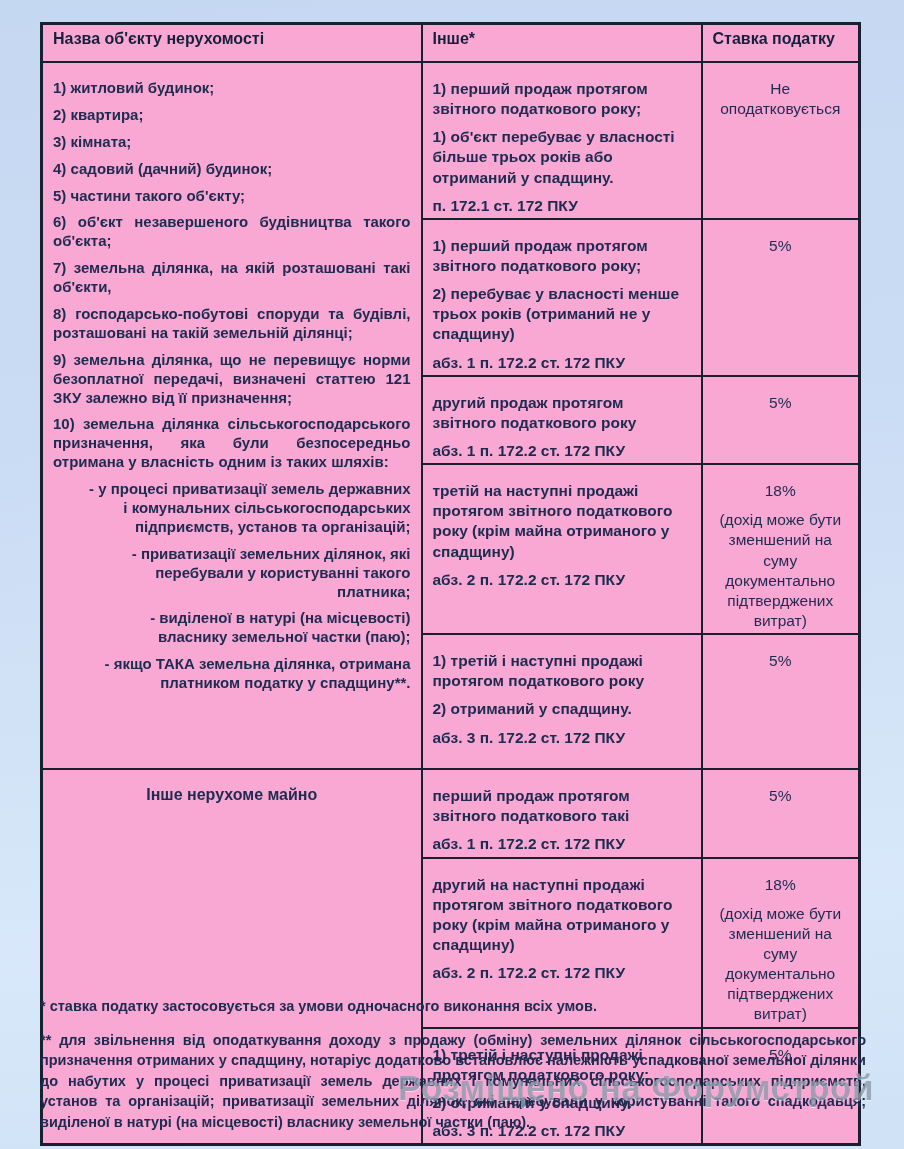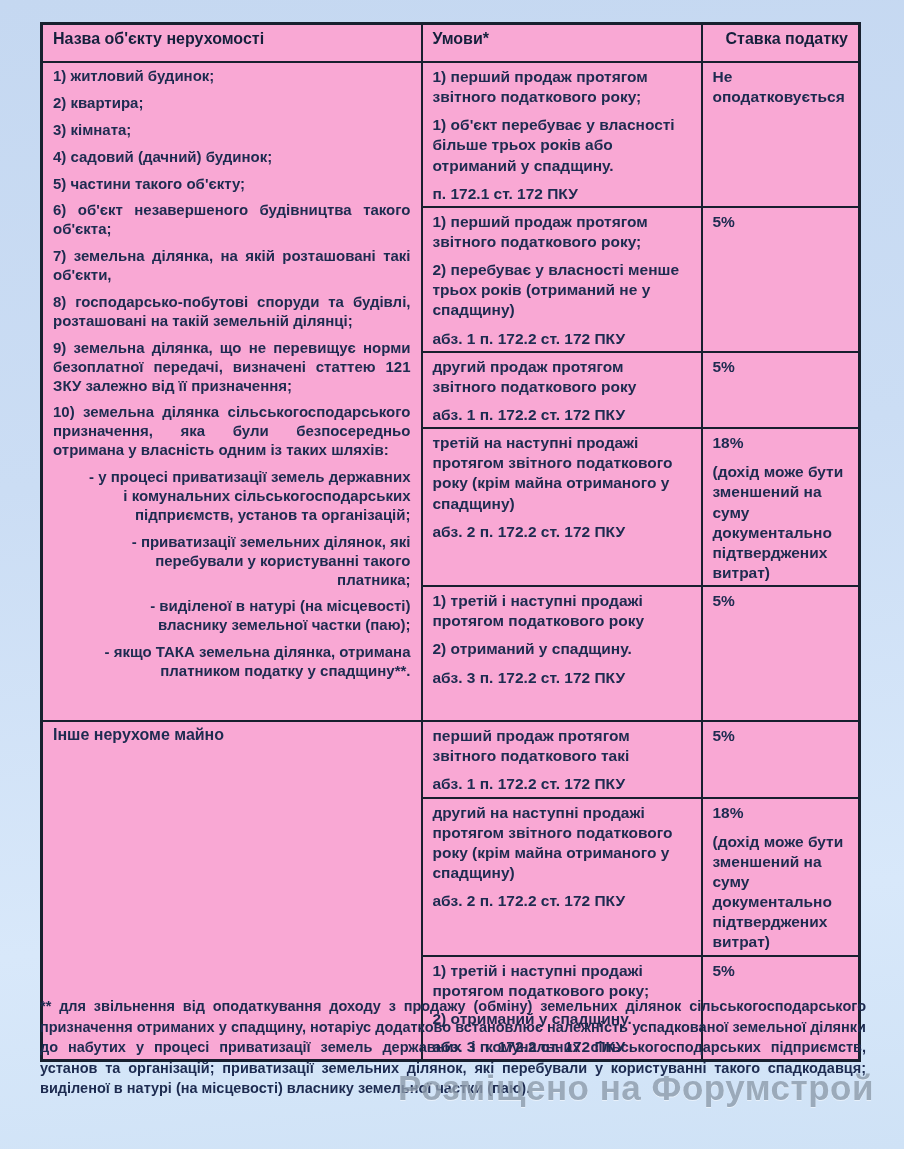--- a/index.html
+++ b/index.html
@@ -20,61 +20,63 @@
     left: 40px;
     top: 22px;
     width: 818px;
     border-collapse: collapse;
     table-layout: fixed;
     background: #f9a8d4;
   }
   .tax-table td, .tax-table th {
     border: 2px solid #18202f;
     vertical-align: top;
-    padding: 4px 10px 2px 10px;
+    padding: 16px 10px 2px 10px;
   }
   .tax-table { border: 3px solid #18202f; }
   .tax-table th {
     text-align: left;
     font-size: 16px;
     font-weight: 700;
     padding: 5px 10px;
     color: #14203c;
     height: 26px;
   }
-  .tax-table th.rate-h { text-align: right; }
+  .tax-table th.rate-h { text-align: left; }
   p { margin: 0 0 7px 0; }
   .obj-cell {
     font-size: 15px;
     line-height: 1.26;
     font-weight: 700;
     padding: 6px 8px 2px 8px;
   }
   .obj-cell .item { text-align: justify; margin-bottom: 8px; }
   .obj-cell .sub {
     text-align: right;
     padding-left: 28px;
     margin-bottom: 8px;
   }
   .obj-cell-center {
+    text-align: center;
     vertical-align: middle;
     font-weight: 700;
     font-size: 16px;
   }
   .cond-cell {
     font-size: 15.5px;
     line-height: 1.3;
     font-weight: 600;
     border-radius: 12px;
   }
   .cond-cell p { margin-bottom: 8px; }
   .cond-cell .ref { margin-top: 2px; margin-bottom: 0; }
   .rate-cell {
+    text-align: center;
     font-size: 15.5px;
-    font-weight: 700;
+    font-weight: 400;
     line-height: 1.3;
     padding: 6px 8px;
   }
   .rate-cell .rate { margin-bottom: 9px; }
   .rate-cell .rate-note { margin: 0; }
   tr.r-hd  { height: 28px; }
   tr.r-a   { height: 129px; }
   tr.r-b   { height: 142px; }
   tr.r-c   { height: 75px; }
   tr.r-d   { height: 131px; margin-top: 22px; }
@@ -112,21 +114,21 @@
 
 <table class="tax-table">
   <colgroup>
     <col style="width:380px">
     <col style="width:280px">
     <col style="width:158px">
   </colgroup>
   <tbody>
       <tr class="r-hd">
     <th>Назва об'єкту нерухомості</th>
-    <th>Умови*</th>
+    <th>Інше*</th>
     <th class="rate-h">Ставка податку</th>
   </tr>
 
   <tr class="r-a">
     <td class="obj-cell" rowspan="5">
       <p class="item">1) житловий будинок;</p>
       <p class="item">2) квартира;</p>
       <p class="item">3) кімната;</p>
       <p class="item">4) садовий (дачний) будинок;</p>
       <p class="item">5) частини такого об'єкту;</p>
@@ -222,16 +224,17 @@
       <p class="ref">абз. 3 п. 172.2 ст. 172 ПКУ</p>
     </td>
     <td class="rate-cell">
       <p class="rate">5%</p>
     </td>
   </tr>
 </tbody>
   </table>
 
 <div class="footnotes">
+  <p class="fn1">* ставка податку застосовується за умови одночасного виконання всіх умов.</p>
   <p class="fn2">** для звільнення від оподаткування доходу з продажу (обміну) земельних ділянок сільськогосподарського призначення отриманих у спадщину, нотаріус додатково встановлює належність успадкованої земельної ділянки до набутих у процесі приватизації земель державних і комунальних сільськогосподарських підприємств, установ та організацій; приватизації земельних ділянок, які перебували у користуванні такого спадкодавця; виділеної в натурі (на місцевості) власнику земельної частки (паю).</p>
 </div>
 
 <div class="watermark">Розміщено на Форумстрой</div>
 
 </body></html>

